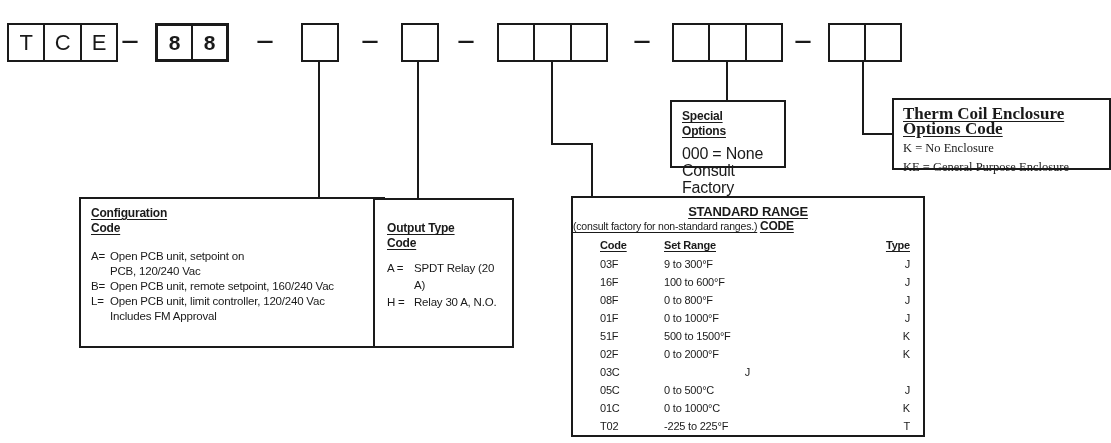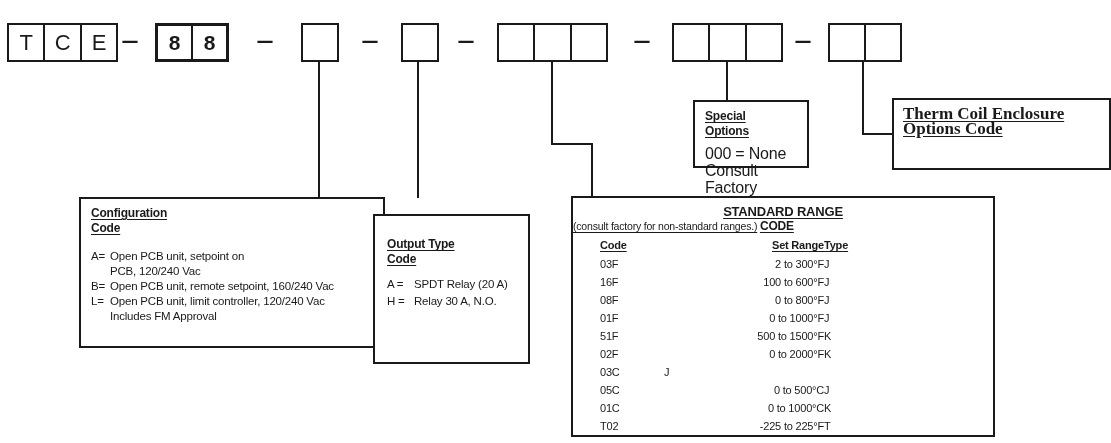--- a/index.html
+++ b/index.html
@@ -48,45 +48,45 @@
     width:fit-content;letter-spacing:-0.2px;
   }
   .co-body{font-size:11.5px;line-height:15px;letter-spacing:-0.2px;}
   .kv-item{display:flex;}
   .kv-code{flex:0 0 auto;}
   
   #cfg-box{left:79px;top:197px;width:306px;height:151px;padding:7px 6px 16px 10px;}
   #cfg-box .kv-list{margin-top:13px;}
   #cfg-box .kv-code{width:19px;}
   
-  #out-box{left:373px;top:214px;width:157px;height:150px;padding:21px 6px 0 12px;}
+  #out-box{left:373px;top:198px;width:141px;height:150px;padding:21px 6px 0 12px;}
   #out-box .kv-list{margin-top:9px;}
   #out-box .co-body{line-height:17px;}
   #out-box .kv-code{width:27px;}
   
-  #spc-box{left:670px;top:100px;width:116px;height:68px;padding:7px 20px 0 10px;margin-left:23px;}
+  #spc-box{left:670px;top:100px;width:116px;height:68px;padding:7px 20px 0 10px;}
   #spc-box .co-lines{margin-top:6px;font-size:16px;line-height:17px;letter-spacing:-0.2px;}
   
   #enc-box{
     left:892px;top:98px;width:219px;height:72px;padding:6px 4px 0 9px;
     font-family:"Liberation Serif", serif;
   }
   #enc-box .co-title{font-size:17px;letter-spacing:0;}
   #enc-box .co-lines{margin-top:3px;font-size:12.5px;line-height:18.5px;}
   
-  #rng-box{left:571px;top:196px;width:424px;height:241px;padding:0;}
+  #rng-box{left:571px;top:196px;width:354px;height:241px;padding:0;}
   .rt-title{margin-top:6px;text-align:center;font-weight:bold;font-size:13px;line-height:15px;letter-spacing:-0.2px;}
   .rt-title span{text-decoration:underline;text-underline-offset:2px;}
   .rt-sub{font-size:10.5px;line-height:14px;letter-spacing:-0.2px;}
   .rt-sub .sub-par{text-decoration:underline;text-underline-offset:2px;}
   .rt-sub .sub-code{font-weight:bold;font-size:12px;text-decoration:underline;text-underline-offset:2px;}
   .rt-row{display:flex;font-size:11px;line-height:18px;height:18px;letter-spacing:-0.2px;}
   .rt-row .c1{margin-left:27px;width:64px;text-align:left;}
-  .rt-row .c2{width:160px;text-align:right;}
-  .rt-row .c3{width:86px;text-align:left;}
+  .rt-row .c2{width:160px;text-align:left;}
+  .rt-row .c3{width:86px;text-align:right;}
   .rt-head{margin-top:5px;font-weight:bold;height:17px;line-height:15px;}
   .rt-head span span{text-decoration:underline;text-underline-offset:2px;}
 </style>
 </head>
 <body>
 
 <div id="stage">
 
   <div class="pn-group" style="left:7px;width:111px;">
     <div class="pn-cell">T</div>
@@ -176,36 +176,40 @@
   <div id="spc-box" class="callout">
     <div class="co-title">Special Options</div>
     <div class="co-lines">
       <div>000 = None</div>
       <div>Consult Factory</div>
     </div>
   </div>
 
   <div id="enc-box" class="callout">
     <div class="co-title">Therm Coil Enclosure Options Code</div>
+    <div class="co-lines">
+      <div>K = No Enclosure</div>
+      <div>KE = General Purpose Enclosure</div>
+    </div>
   </div>
 
   <div id="rng-box" class="callout">
     <div class="rt-title"><span>STANDARD RANGE</span></div>
     <div class="rt-sub">
       <span class="sub-par">(consult factory for non-standard ranges.)</span>
       <span class="sub-code">CODE</span>
     </div>
     <div class="rt-row rt-head">
       <span class="c1"><span>Code</span></span>
       <span class="c2"><span>Set Range</span></span>
       <span class="c3"><span>Type</span></span>
     </div>
     <div class="rt-row">
       <span class="c1">03F</span>
-      <span class="c2">2 to 300°F</span>
+      <span class="c2">9 to 300°F</span>
       <span class="c3">J</span>
     </div>
     <div class="rt-row">
       <span class="c1">16F</span>
       <span class="c2">100 to 600°F</span>
       <span class="c3">J</span>
     </div>
     <div class="rt-row">
       <span class="c1">08F</span>
       <span class="c2">0 to 800°F</span>

